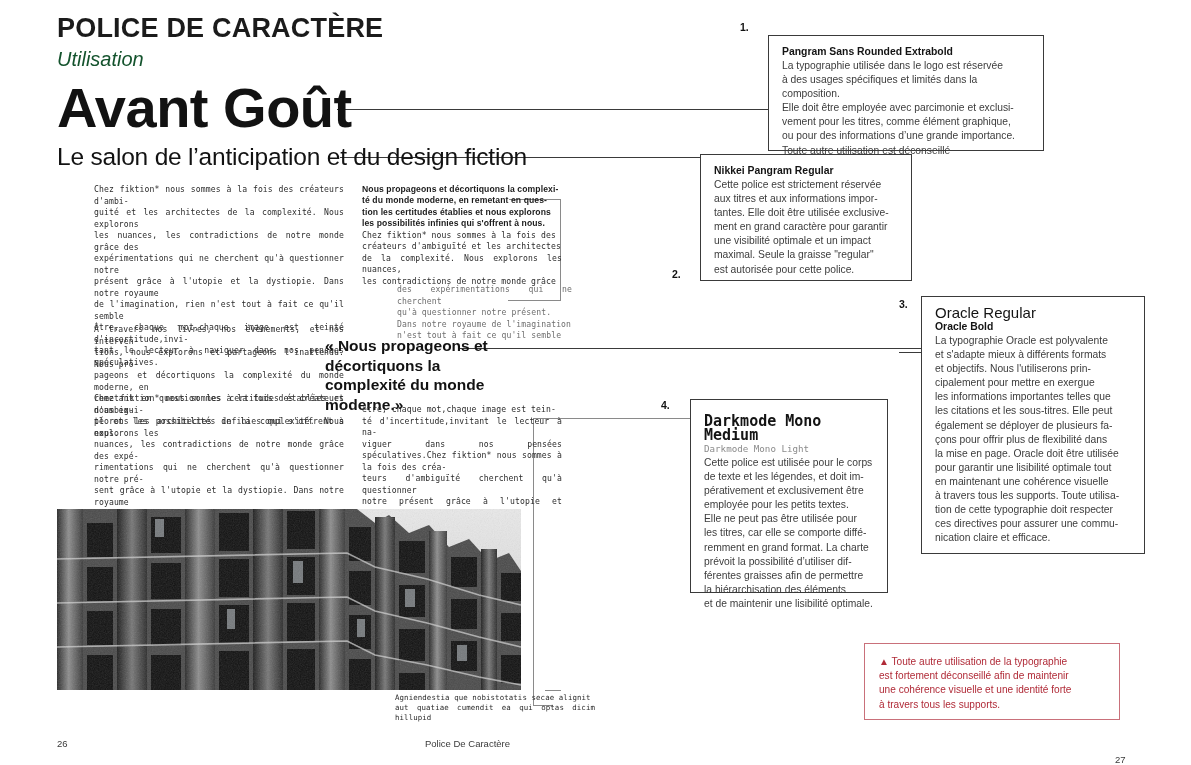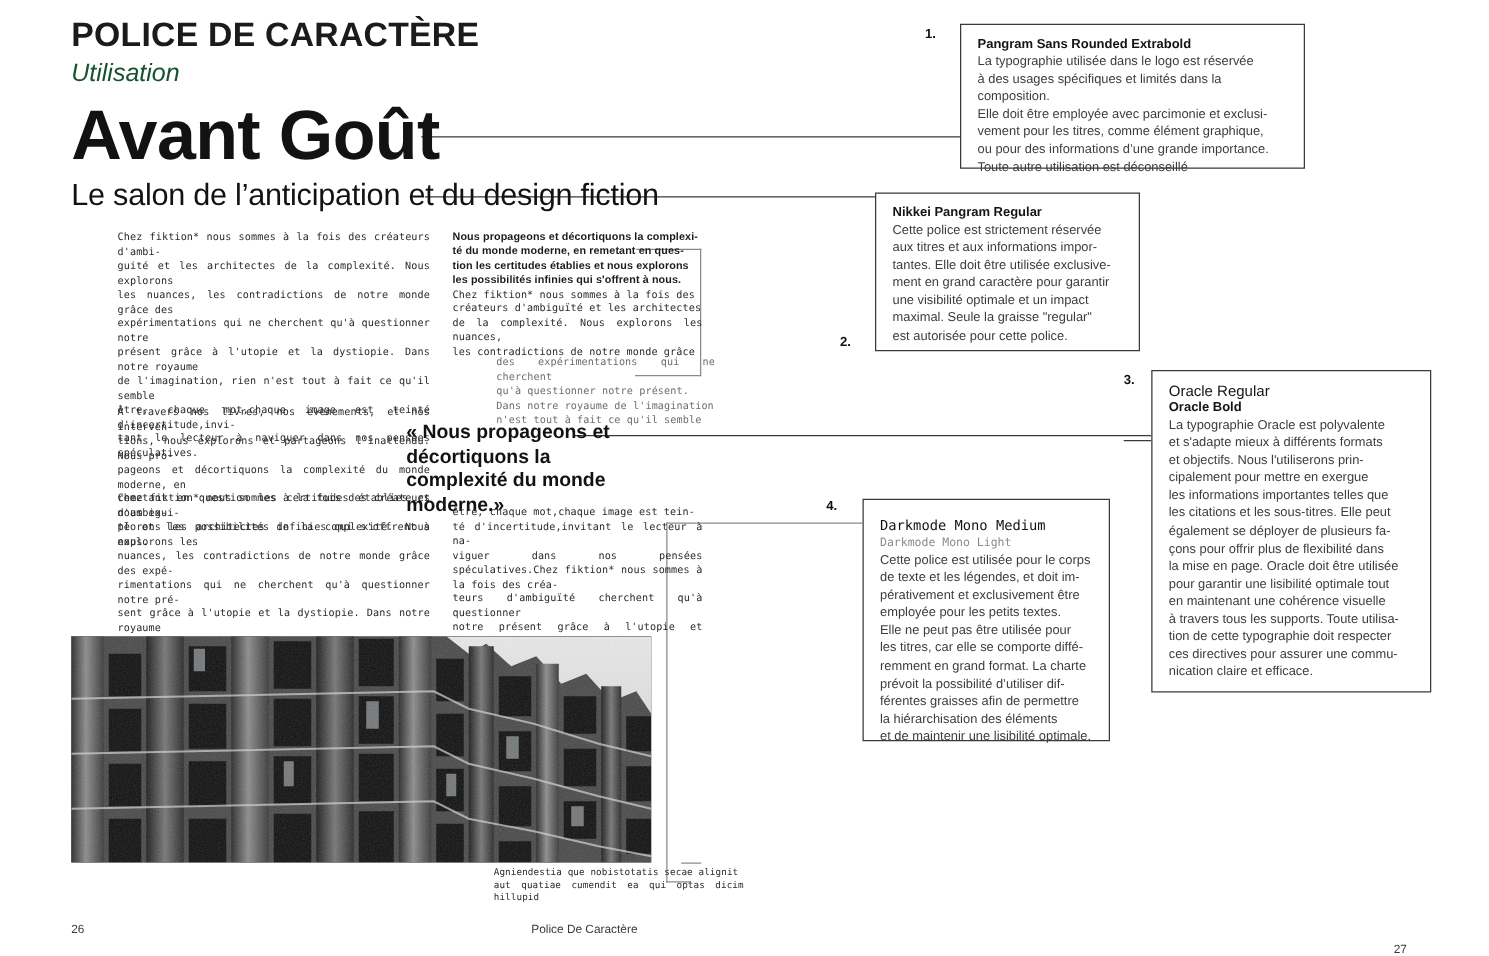--- a/index.html
+++ b/index.html
@@ -77,28 +77,28 @@
   #foot-right{left:1115px;top:754px;}
 
   
   .annot{
     border:1.4px solid #3a3a3a;background:#fff;
     padding:9px 13px 11px 13px;
     box-sizing:border-box;
     font-family:"Liberation Sans",sans-serif;
   }
   .annot .atitle{font-size:10.4px;font-weight:bold;color:#141414;line-height:14px;}
-  .annot .atitle2{font-size:12px;font-weight:normal;color:#141414;line-height:14px;}
-  .annot .atitle-mono{font-family:"DejaVu Sans Mono","Liberation Mono",monospace;font-size:11px;font-weight:normal;color:#141414;line-height:14px;}
+  .annot .atitle2{font-size:15px;font-weight:normal;color:#141414;line-height:14px;}
+  .annot .atitle-mono{font-family:"DejaVu Sans Mono","Liberation Mono",monospace;font-size:15px;font-weight:bold;color:#141414;line-height:14px;}
   .annot .atitle-mono-light{font-family:"DejaVu Sans Mono","Liberation Mono",monospace;font-size:9.2px;font-weight:normal;color:#8b8b8b;line-height:14px;}
   .annot .abody{font-size:10.3px;line-height:14.1px;color:#3c3c3c;white-space:pre-line;}
 
   .num{font-size:10.5px;font-weight:bold;color:#111;font-family:"Liberation Sans",sans-serif;}
 
-  #box1{left:768px;top:19px;width:276px;height:116px;}
+  #box1{left:768px;top:35px;width:276px;height:116px;}
   #num1{left:740px;top:21px;}
   #box2{left:700px;top:154px;width:212px;height:127px;}
   #num2{left:672px;top:268px;}
   #box3{left:921px;top:296px;width:224px;height:258px;}
   #num3{left:899px;top:298px;}
   #box4{left:690px;top:399px;width:198px;height:194px;}
   #num4{left:661px;top:399px;}
 
   
   #warn{
@@ -329,18 +329,24 @@
 employée pour les petits textes.
 Elle ne peut pas être utilisée pour
 les titres, car elle se comporte diffé-
 remment en grand format. La charte
 prévoit la possibilité d’utiliser dif-
 férentes graisses afin de permettre
 la hiérarchisation des éléments
 et de maintenir une lisibilité optimale.</div>
   </div>
 
+  <div class="abs" id="warn">
+    <div class="wtext"><span class="wicon">▲</span> <span>Toute autre utilisation de la typographie
+est fortement déconseillé afin de maintenir
+une cohérence visuelle et une identité forte
+à travers tous les supports.</span></div>
+  </div>
 
   <div class="abs foot" id="foot-left">26</div>
   <div class="abs foot" id="foot-center">Police De Caractère</div>
   <div class="abs foot" id="foot-right">27</div>
 
 </div>
 
 </body></html>

